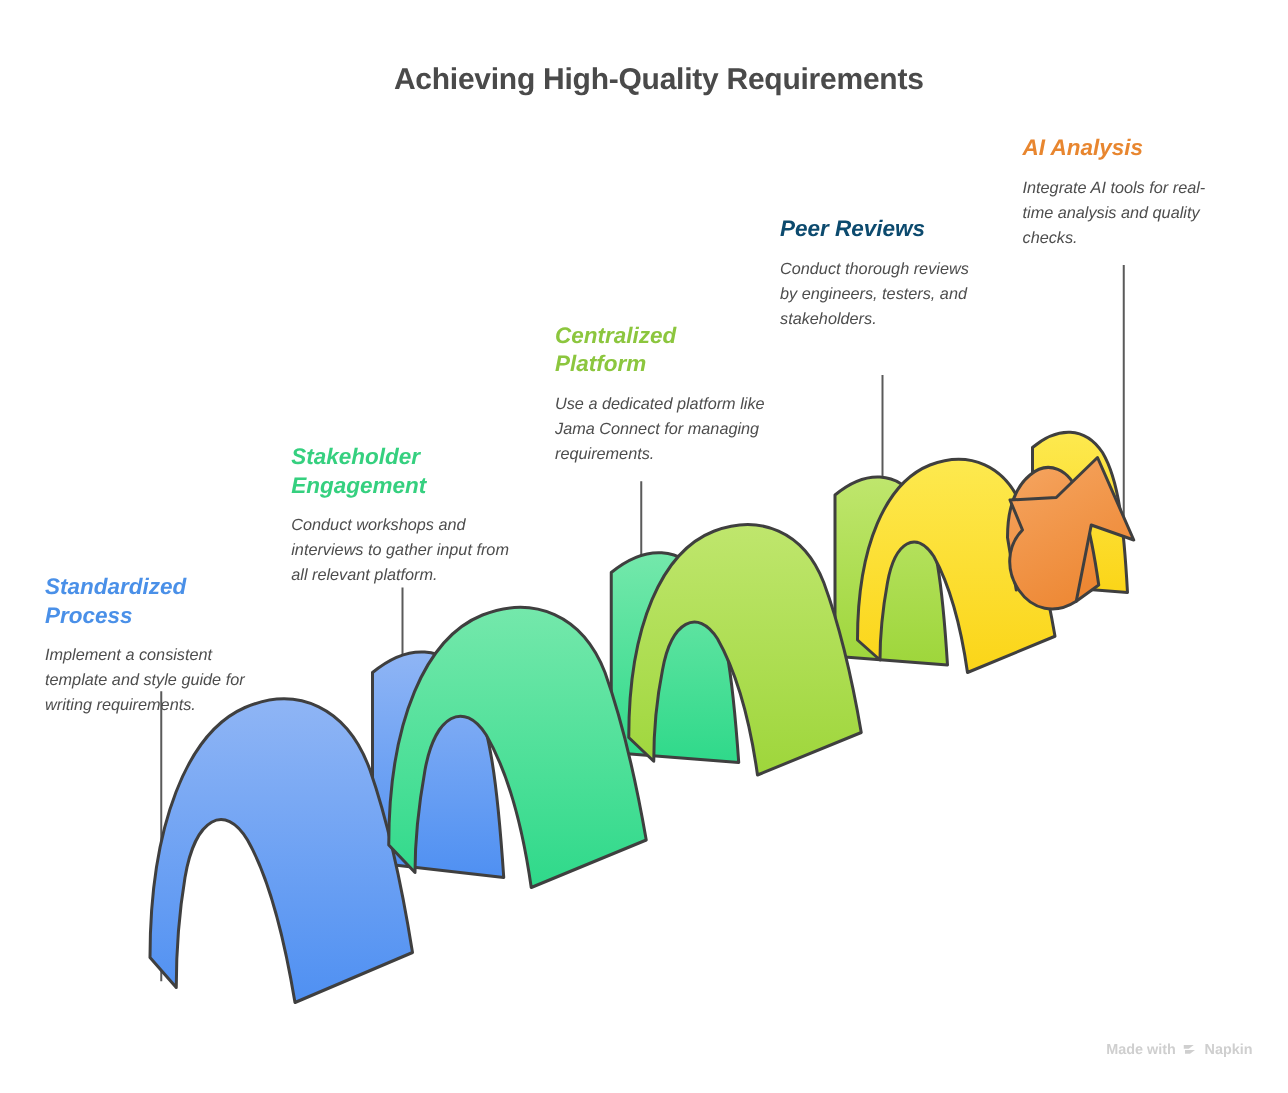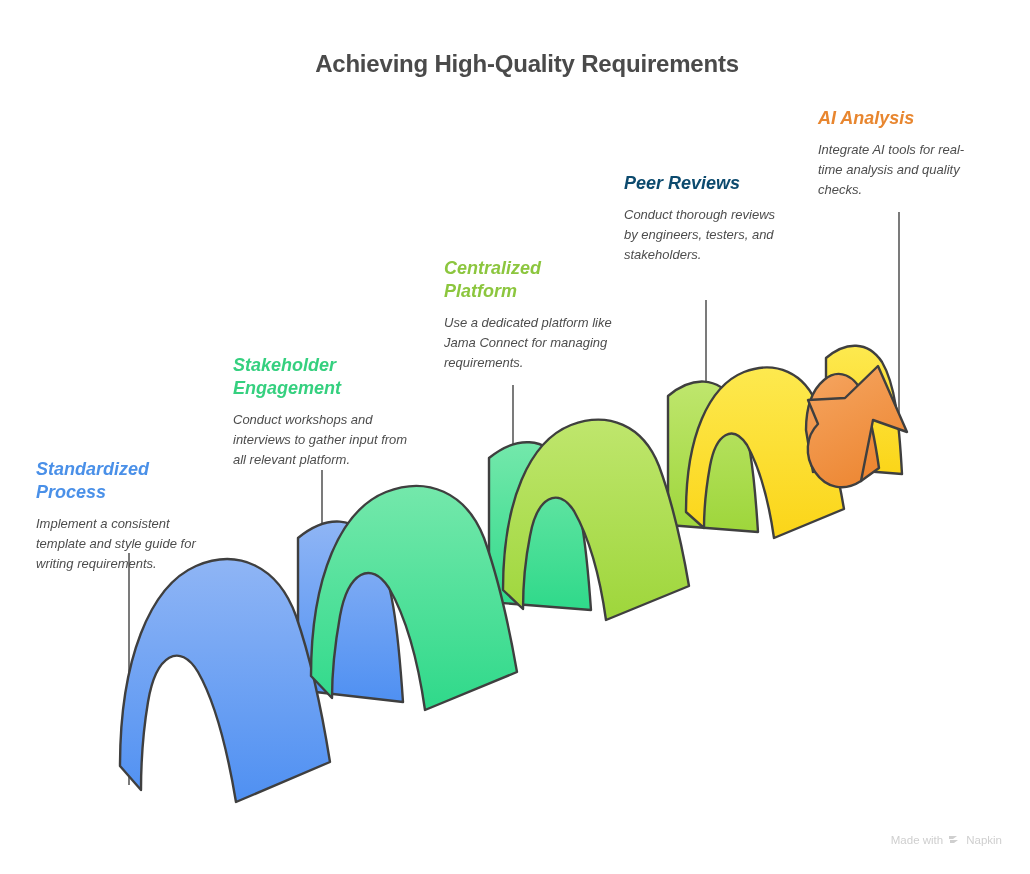--- a/index.html
+++ b/index.html
@@ -59,20 +59,21 @@
 
   #watermark {
     position: absolute;
     right: 28px;
     bottom: 28px;
     display: flex;
     align-items: center;
     gap: 5px;
     color: #cfcfcf;
     font-size: 11.5px;
+    font-weight: bold;
   }
   #watermark svg { display: block; }
 </style>
 </head>
 <body>
 
 <div id="page-title">Achieving High-Quality Requirements</div>
 
 <div class="stage">
   <svg width="1030" height="874" viewBox="0 0 1030 874">

